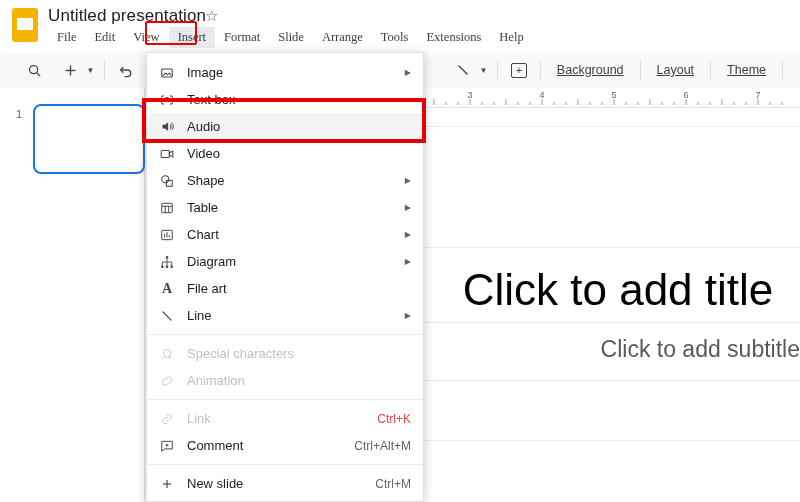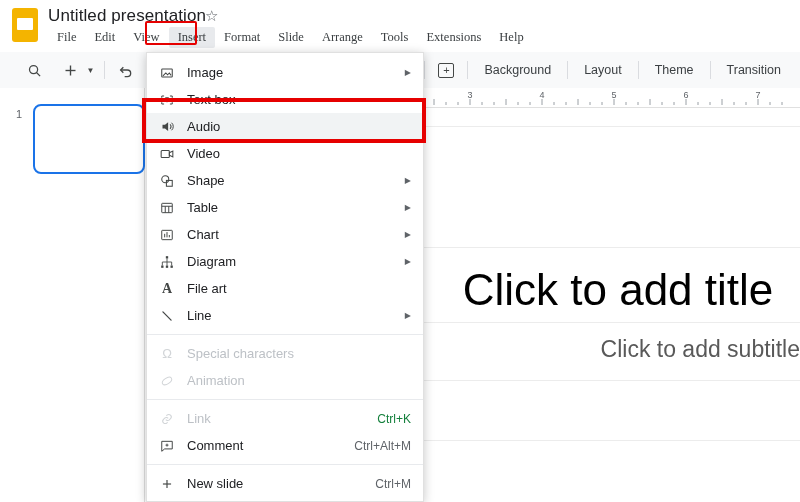--- a/index.html
+++ b/index.html
@@ -44,21 +44,21 @@
     background:#f8f9fa; display:flex; align-items:center;
   }
   .tb-icon {
     width:28px; height:28px; display:flex; align-items:center; justify-content:center;
     color:#444746; font-size:15px; border-radius:50%;
   }
   .tb-caret { width:13px; height:28px; display:flex; align-items:center; justify-content:center;
     color:#444746; font-size:8px; }
   .tb-sep { width:1px; height:18px; background:#dadce0; margin:0 7px; }
   .tb-text {
-    font-size:12.5px; color:#3c4043; padding:5px 9px; white-space:nowrap; border-radius:3px;
+    font-size:12.5px; color:#3c4043; padding:5px 9px; white-space:nowrap; border-radius:3px;text-decoration:underline;
   }
   .tb-right { display:flex; align-items:center; margin-left:auto; }
   .box-plus {
     width:16px; height:15px; border:1.4px solid #444746; border-radius:2px;
     position:relative; display:flex; align-items:center; justify-content:center;
     font-size:11px; color:#444746;
   }
 
   
   .ruler {
@@ -108,21 +108,21 @@
   }
   .mrow.hl { background:#f1f3f4; }
   .mrow.disabled { color:#bdc1c6; }
   .micon {
     width:40px; min-width:40px; display:flex; align-items:center; justify-content:center;
     color:#444746; font-size:13px;
   }
   .mrow.disabled .micon { color:#d2d5d8; }
   .mlabel { flex:1; white-space:nowrap; }
   .mshort { font-size:12px; color:#5f6368; white-space:nowrap; }
-  .mrow.disabled .mshort { color:#15803d; }
+  .mrow.disabled .mshort { color:#ef4444; }
   .marrow { font-size:8px; color:#5f6368; margin-left:6px; }
   .msep { height:1px; background:#e8eaed; margin:5px 0; }
 
   .audio-hl {
     position:absolute; left:142px; top:98px; width:284px; height:45px;
     border:4px solid #e60000; z-index:70; pointer-events:none;
   }
 
   svg.ico { display:block; }
 </style>
@@ -191,21 +191,20 @@
       <div class="tb-icon">
         <div class="box-plus">+</div>
       </div>
       <div class="tb-sep"></div>
       <div class="tb-text">Background</div>
       <div class="tb-sep"></div>
       <div class="tb-text">Layout</div>
       <div class="tb-sep"></div>
       <div class="tb-text">Theme</div>
       <div class="tb-sep"></div>
-      <div class="tb-text">Transition</div>
       <div style="width:10px"></div>
     </div>
   </div>
 
   <div class="filmstrip"></div>
   <div class="slide-num">1</div>
   <div class="thumb"></div>
 
   <div class="canvas-area">
     <div class="guide" style="top:18px"></div>

